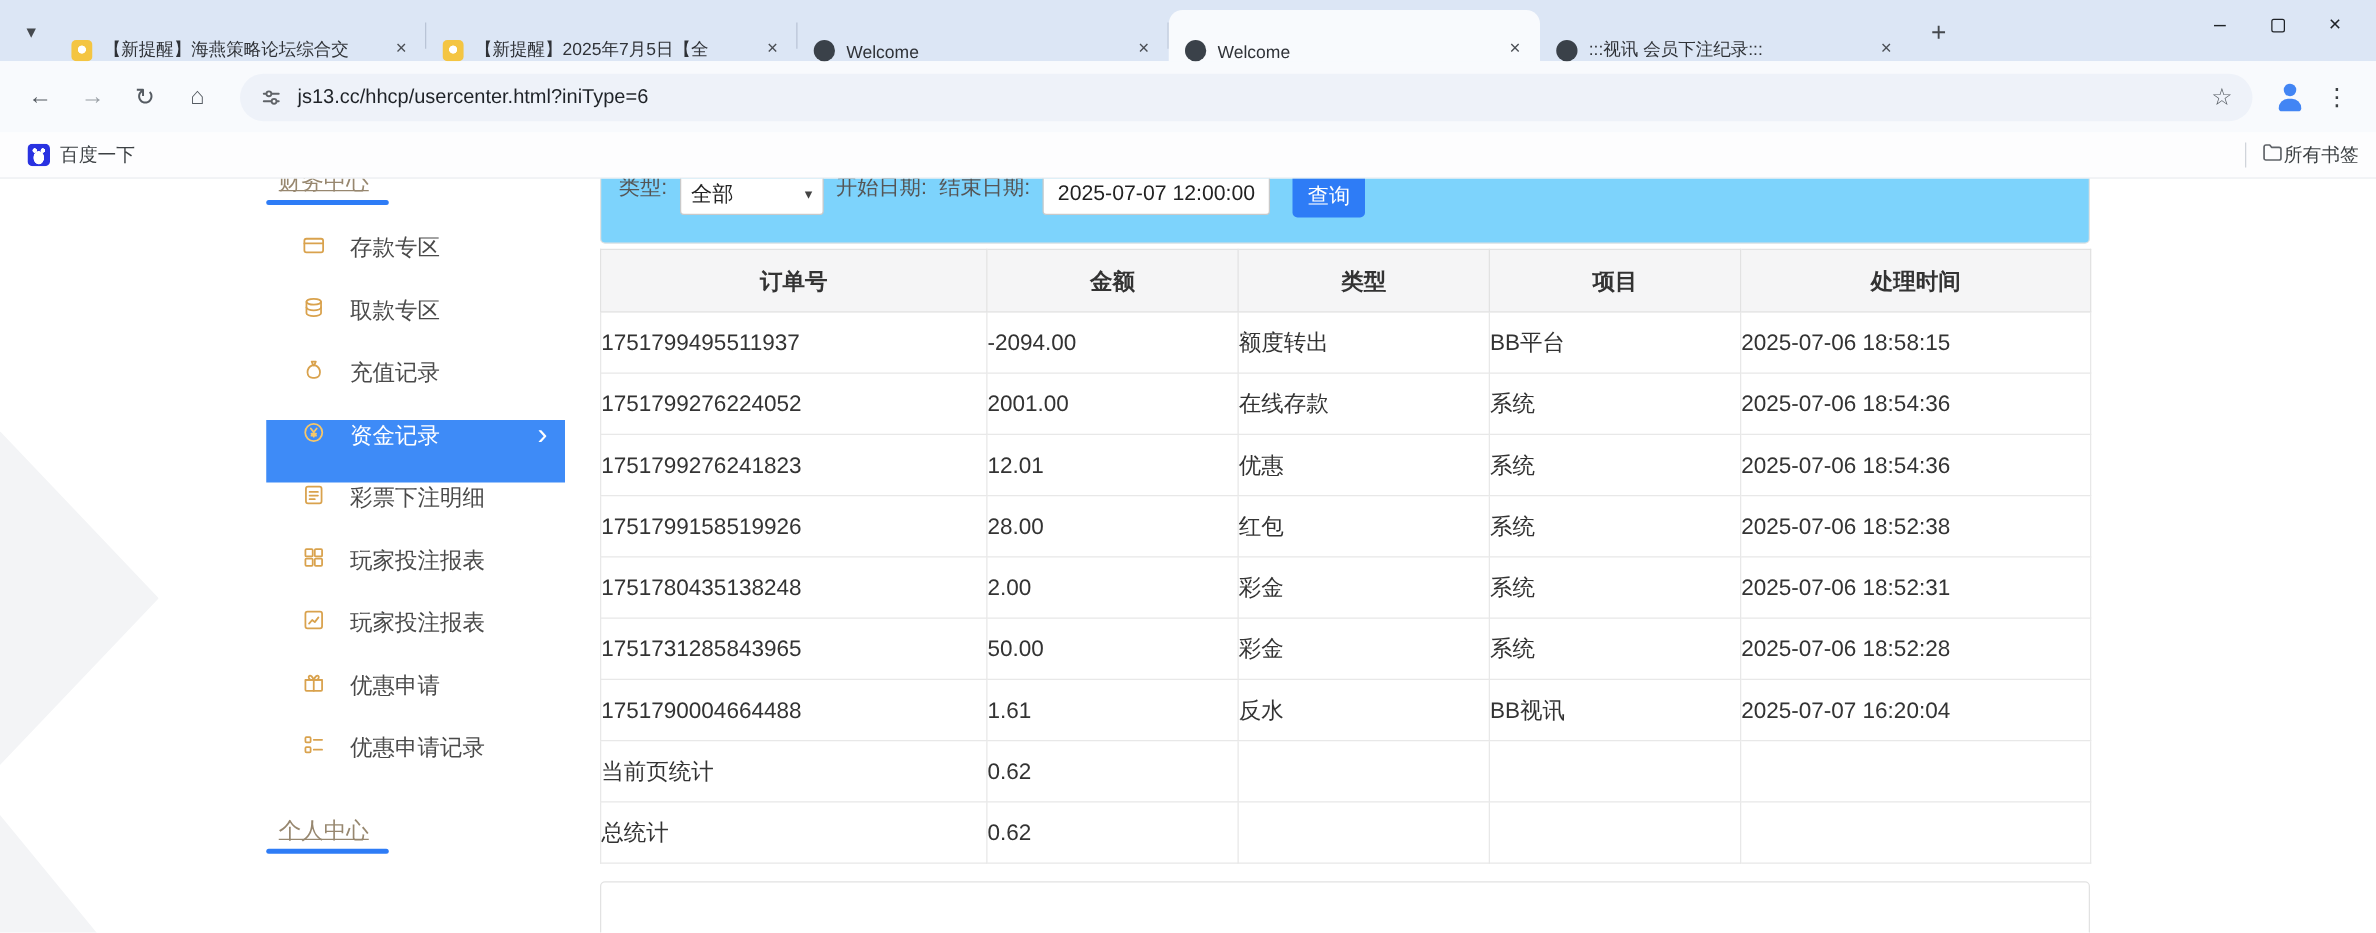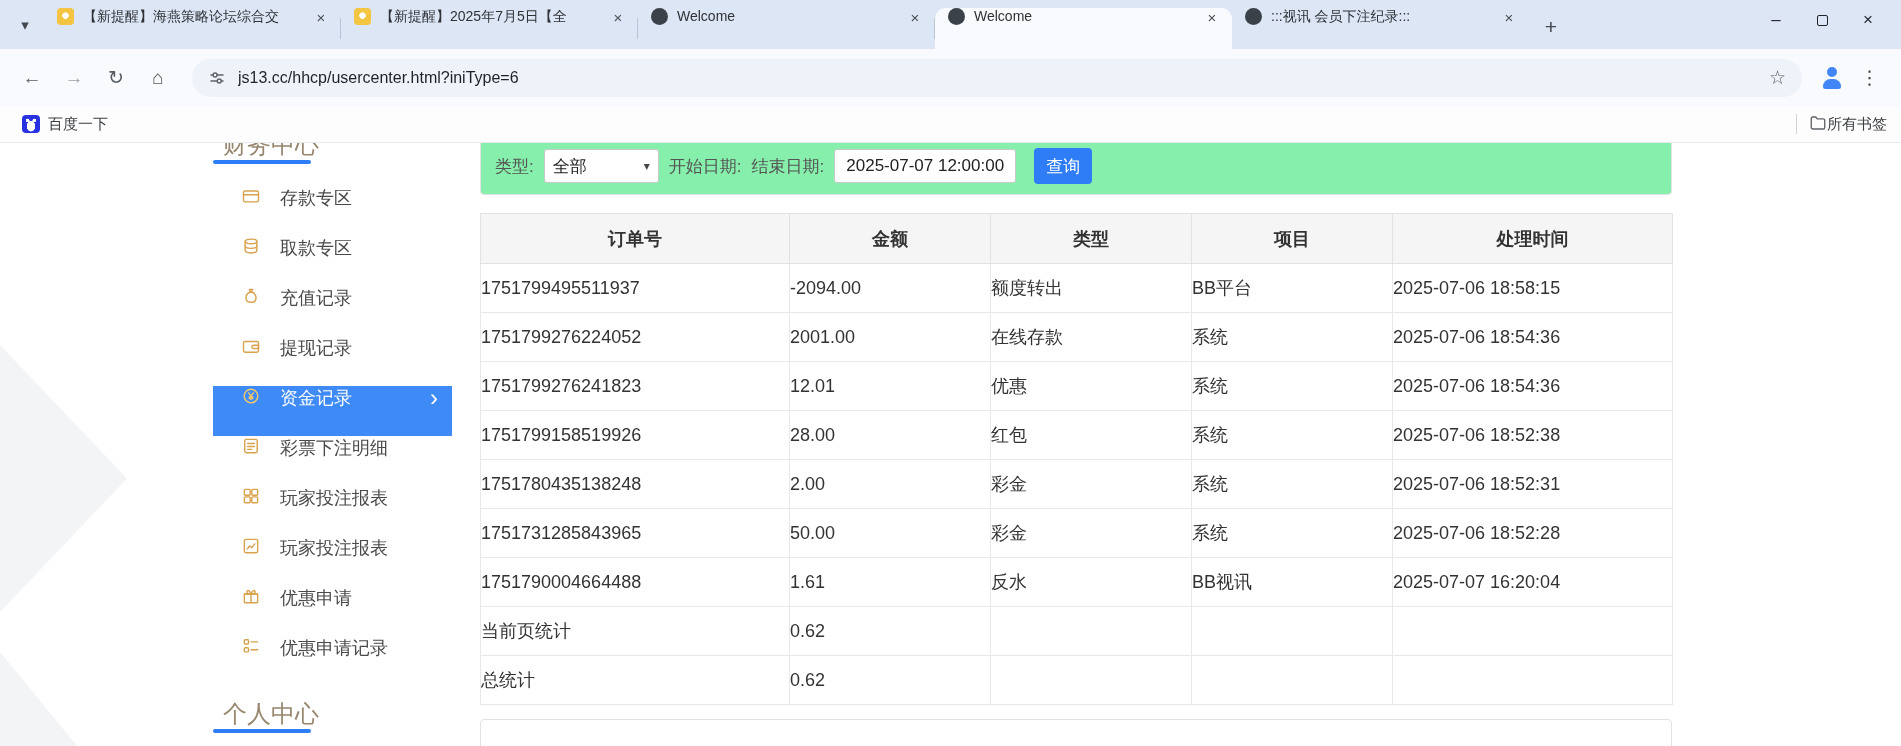--- a/index.html
+++ b/index.html
@@ -4,21 +4,21 @@
 <style>
   * { box-sizing: border-box; margin: 0; padding: 0; }
   html,body { width:1901px; height:746px; overflow:hidden; background:#fff;
     font-family:"Liberation Sans","DejaVu Sans",sans-serif; }
 
   
   .tabstrip { height:49px; background:#dce6f5; display:flex; align-items:flex-end; padding:0 10px 0 6px; }
   .tab-search { width:34px; height:34px; margin:0 2px 7px 2px; border:none; background:transparent;
     font-size:15px; color:#45494e; border-radius:50%; cursor:pointer; }
   .tabs { display:flex; align-items:flex-end; }
-  .tab { width:297px; height:41px; display:flex; align-items:flex-start; gap:9px;
+  .tab { width:297px; height:41px; display:flex; align-items:flex-end; gap:9px;
     padding:0 10px 0 13px; color:#2f3237; font-size:14px; position:relative; cursor:pointer; }
   .tab:not(.active):not(:last-child)::after { content:""; position:absolute; right:0; top:10px; bottom:10px;
     width:1px; background:#b9c4d6; }
   .tab.active { background:#f8fafd; border-radius:11px 11px 0 0; }
   .tab-title { flex:1; white-space:nowrap; overflow:hidden; }
   .tab-close { width:20px; height:20px; line-height:19px; text-align:center; border-radius:50%;
     font-size:15px; color:#4a4e54; flex:0 0 auto; }
   .favicon { width:17px; height:17px; flex:0 0 auto; }
   .favicon.chat { border-radius:4px; background:radial-gradient(circle at 50% 45%, #fff 0 3px, transparent 3.5px), #f4c542; }
   .favicon.globe { border-radius:50%; background:#3a4149; }
@@ -61,48 +61,48 @@
   .folder-icon svg { width:18px; height:18px; color:#5f6368; }
 
   
   .page { position:absolute; top:143px; left:0; right:0; bottom:0; background:#fff; overflow:hidden; }
   .tri1 { position:absolute; left:0; top:202px; width:127px; height:267px; background:#f3f4f6;
     clip-path:polygon(0 0,100% 50%,0 100%); }
   .tri2 { position:absolute; left:0; bottom:-18px; width:92px; height:112px; background:#f3f4f6;
     clip-path:polygon(0 0,100% 100%,0 100%); }
 
   .sidebar { position:absolute; left:213px; top:0; width:239px; }
-  .side-heading { font-size:24px; color:#97876f; padding-left:10px; line-height:24px; }
+  .side-heading { font-size:18px; color:#97876f; padding-left:10px; line-height:24px;text-decoration:underline; }
   .side-heading.top { margin-top:-10px; }
   .side-heading.bottom { margin-top:16px; }
   .underline { width:98px; height:4px; background:#2e7cf6; border-radius:2px; margin:3px 0 0 0; }
   .side-heading .underline { margin-left:-10px; margin-left:0; }
   .side-heading.top .underline, .side-heading.bottom .underline { margin-left:-10px; }
   .side-menu { margin-top:22px; }
   .side-item { height:50px; display:flex; align-items:flex-start; gap:19px; padding-left:28px;
     font-size:18px; color:#4a4a4a; cursor:pointer; }
   .side-icon { width:20px; height:20px; color:#d9a24d; flex:0 0 auto; }
   .side-icon svg { width:20px; height:20px; display:block; }
   .side-item.active { background:#3e8bf7; color:#fff; }
   .side-item.active .side-icon { color:#f6c76a; }
   .side-chev { margin-left:auto; margin-right:14px; font-size:24px; line-height:1; color:#fff; }
 
   .content { position:absolute; left:480px; top:0; width:1192px; }
-  .filterbox { margin-top:-6px; height:58px; border:1px solid #e2e2e2; border-radius:4px; background:#86efac;
-    display:flex; align-items:center; padding:0 14px; gap:10px; }
+  .filterbox { margin-top:-6px; height:58px; border:1px solid #e2e2e2; border-radius:4px; background:#7dd3fc;
+    display:flex; align-items:flex-start; padding:0 14px; gap:10px; }
   .flabel { font-size:17px; color:#555; }
   .select { width:115px; height:34px; border:1px solid #c9c9c9; border-radius:3px; background:#fff;
     display:flex; align-items:center; padding:0 8px; font-size:17px; color:#222; cursor:pointer; }
   .sel-arrow { margin-left:auto; font-size:12px; color:#444; }
   .dateinput { width:182px; height:34px; border:1px solid #c9c9c9; border-radius:3px; font-size:17px;
     color:#222; text-align:center; font-family:"Liberation Sans","DejaVu Sans",sans-serif; }
   .query { width:58px; height:36px; margin-left:8px; background:#2e7cf6; color:#fff; border:none;
     border-radius:4px; font-size:17px; cursor:pointer; }
 
-  .datatable { width:100%; margin-top:18px; border-collapse:collapse; table-layout:fixed; background:#fff; }
+  .datatable { width:100%; margin-top:4px; border-collapse:collapse; table-layout:fixed; background:#fff; }
   .datatable th { height:50px; background:#f5f5f6; border:1px solid #e2e2e2; font-size:18px;
     font-weight:600; color:#333; text-align:center; }
   .datatable td { height:49px; border:1px solid #e8e8e8; font-size:18px; color:#333; text-align:left;
     white-space:nowrap; overflow:hidden; }
   .pagerbox { margin-top:14px; height:48px; border:1px solid #e2e2e2; border-radius:4px; background:#fff; }
 </style>
 </head>
 <body>
 
 <div class="tabstrip">
@@ -215,29 +215,20 @@
         </div>
         <div class="side-item">
           <span class="side-icon">
             <svg viewBox="0 0 24 24" fill="none" stroke="currentColor" stroke-width="1.7" stroke-linecap="round" stroke-linejoin="round">
               <path d="M10 4h4l-1.6 3.5h-0.8z"></path>
               <path d="M10.5 7.5h3c2.8 1.2 4.5 3.6 4.5 6.7 0 3.2-2.2 5.3-5 5.3h-2c-2.8 0-5-2.1-5-5.3 0-3.1 1.7-5.5 4.5-6.7z"></path>
             </svg>
           </span>
           <span class="side-label">充值记录</span>
         </div>
-        <div class="side-item">
-          <span class="side-icon">
-            <svg viewBox="0 0 24 24" fill="none" stroke="currentColor" stroke-width="1.7" stroke-linecap="round" stroke-linejoin="round">
-              <rect x="3" y="6.5" width="18" height="13" rx="2"></rect>
-              <path d="M15 11h6v4h-6a2 2 0 0 1 0-4z"></path>
-            </svg>
-          </span>
-          <span class="side-label">提现记录</span>
-        </div>
         <div class="side-item active">
           <span class="side-icon">
             <svg viewBox="0 0 24 24" fill="none" stroke="currentColor" stroke-width="1.7" stroke-linecap="round" stroke-linejoin="round">
               <circle cx="12" cy="12" r="8.2"></circle>
               <path d="M9.2 8.2l2.8 3.6 2.8-3.6M12 11.8V16M9.8 13.2h4.4M9.8 15h4.4"></path>
             </svg>
           </span>
           <span class="side-label">资金记录</span>
           <span class="side-chev">›</span>
         </div>

